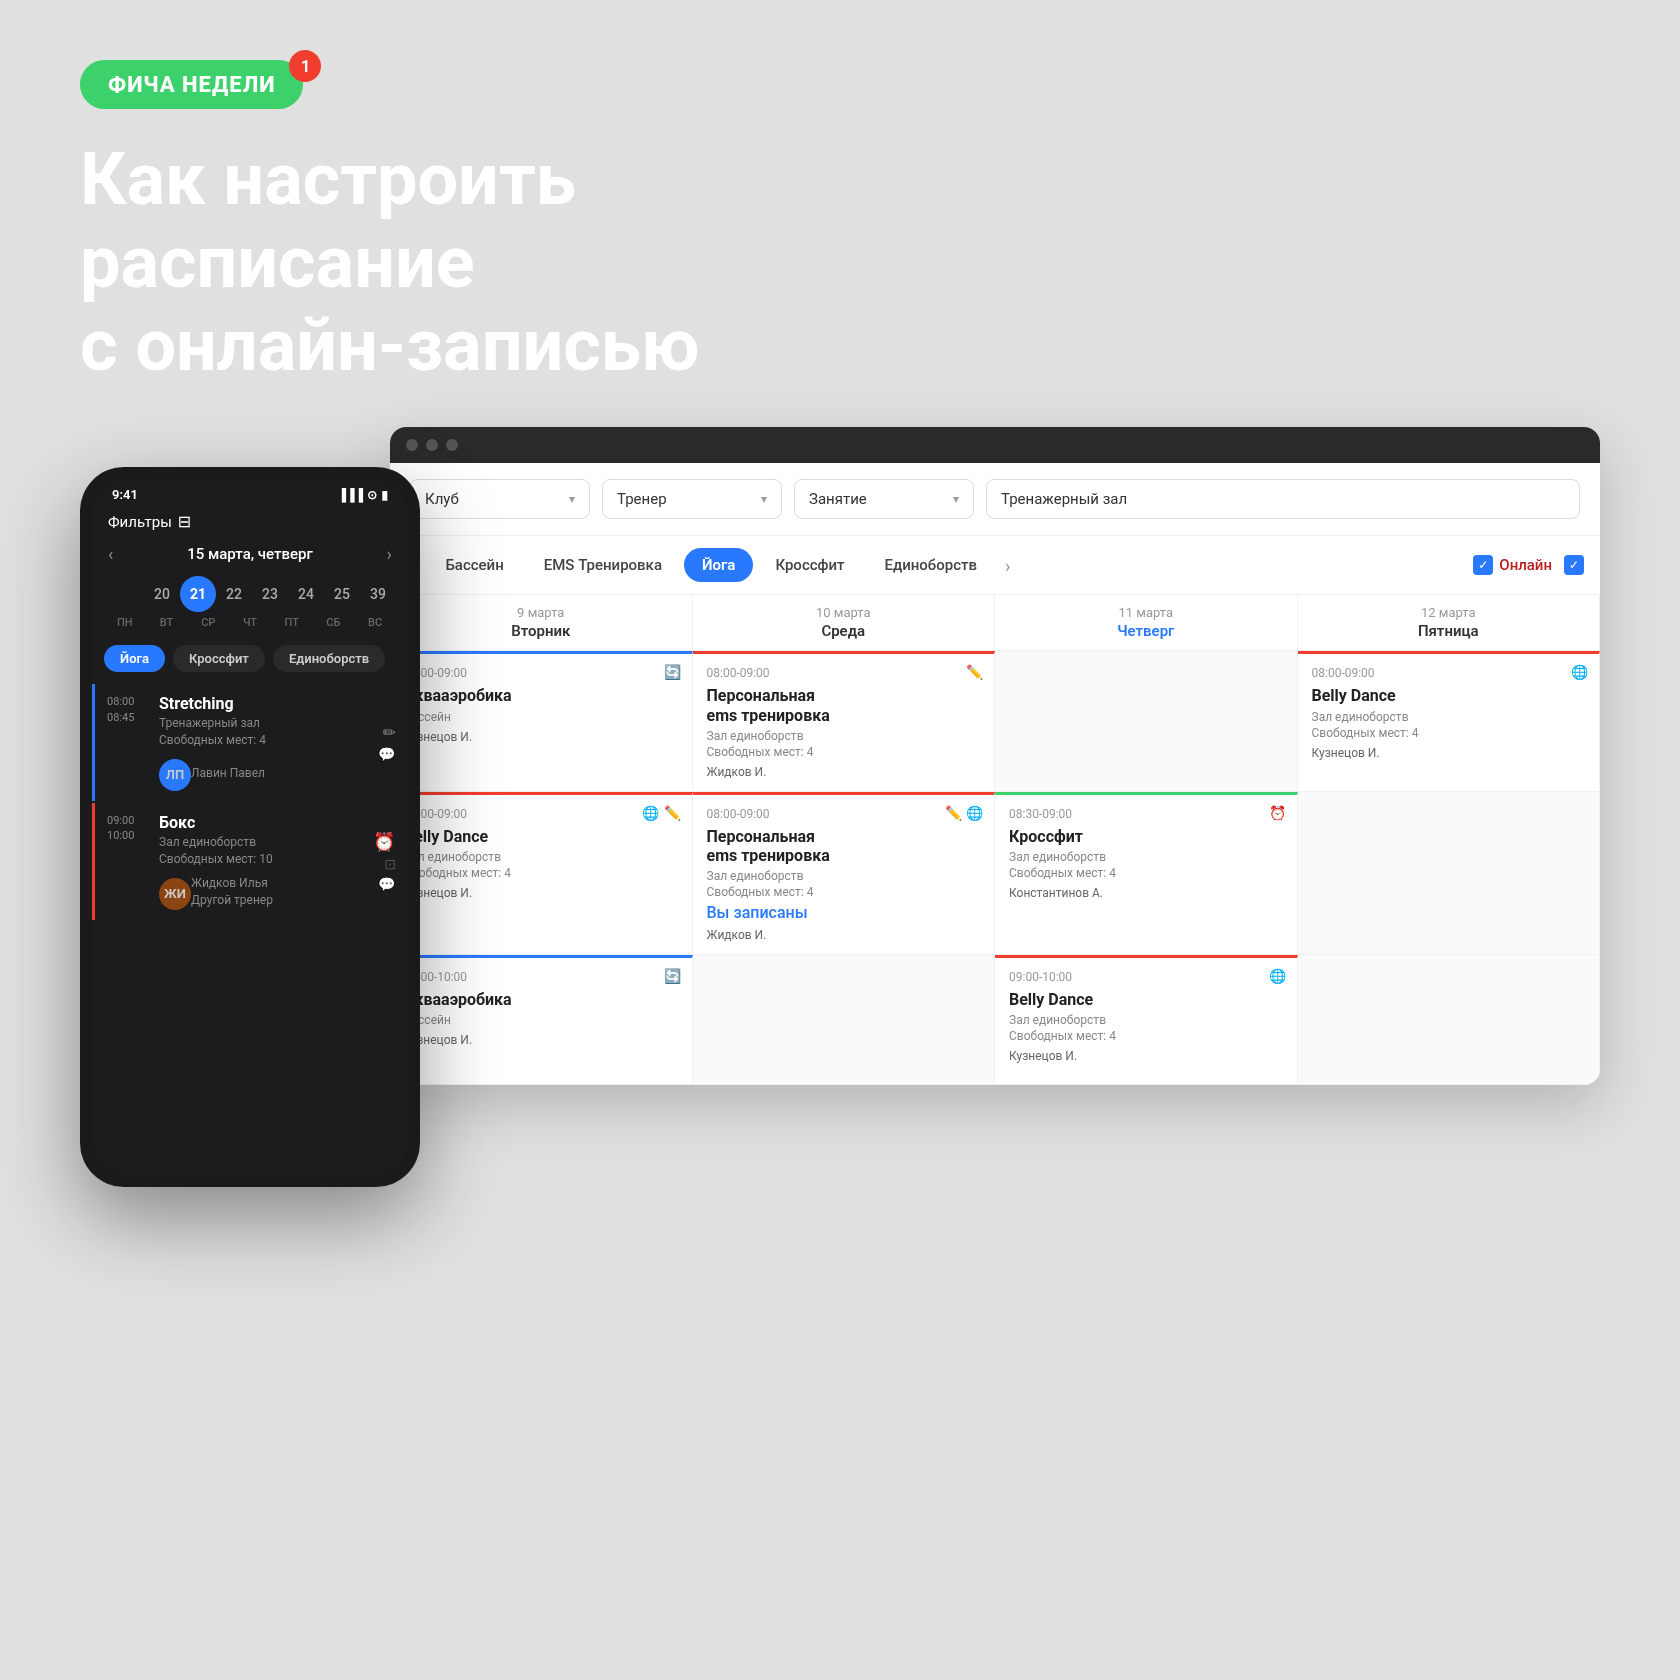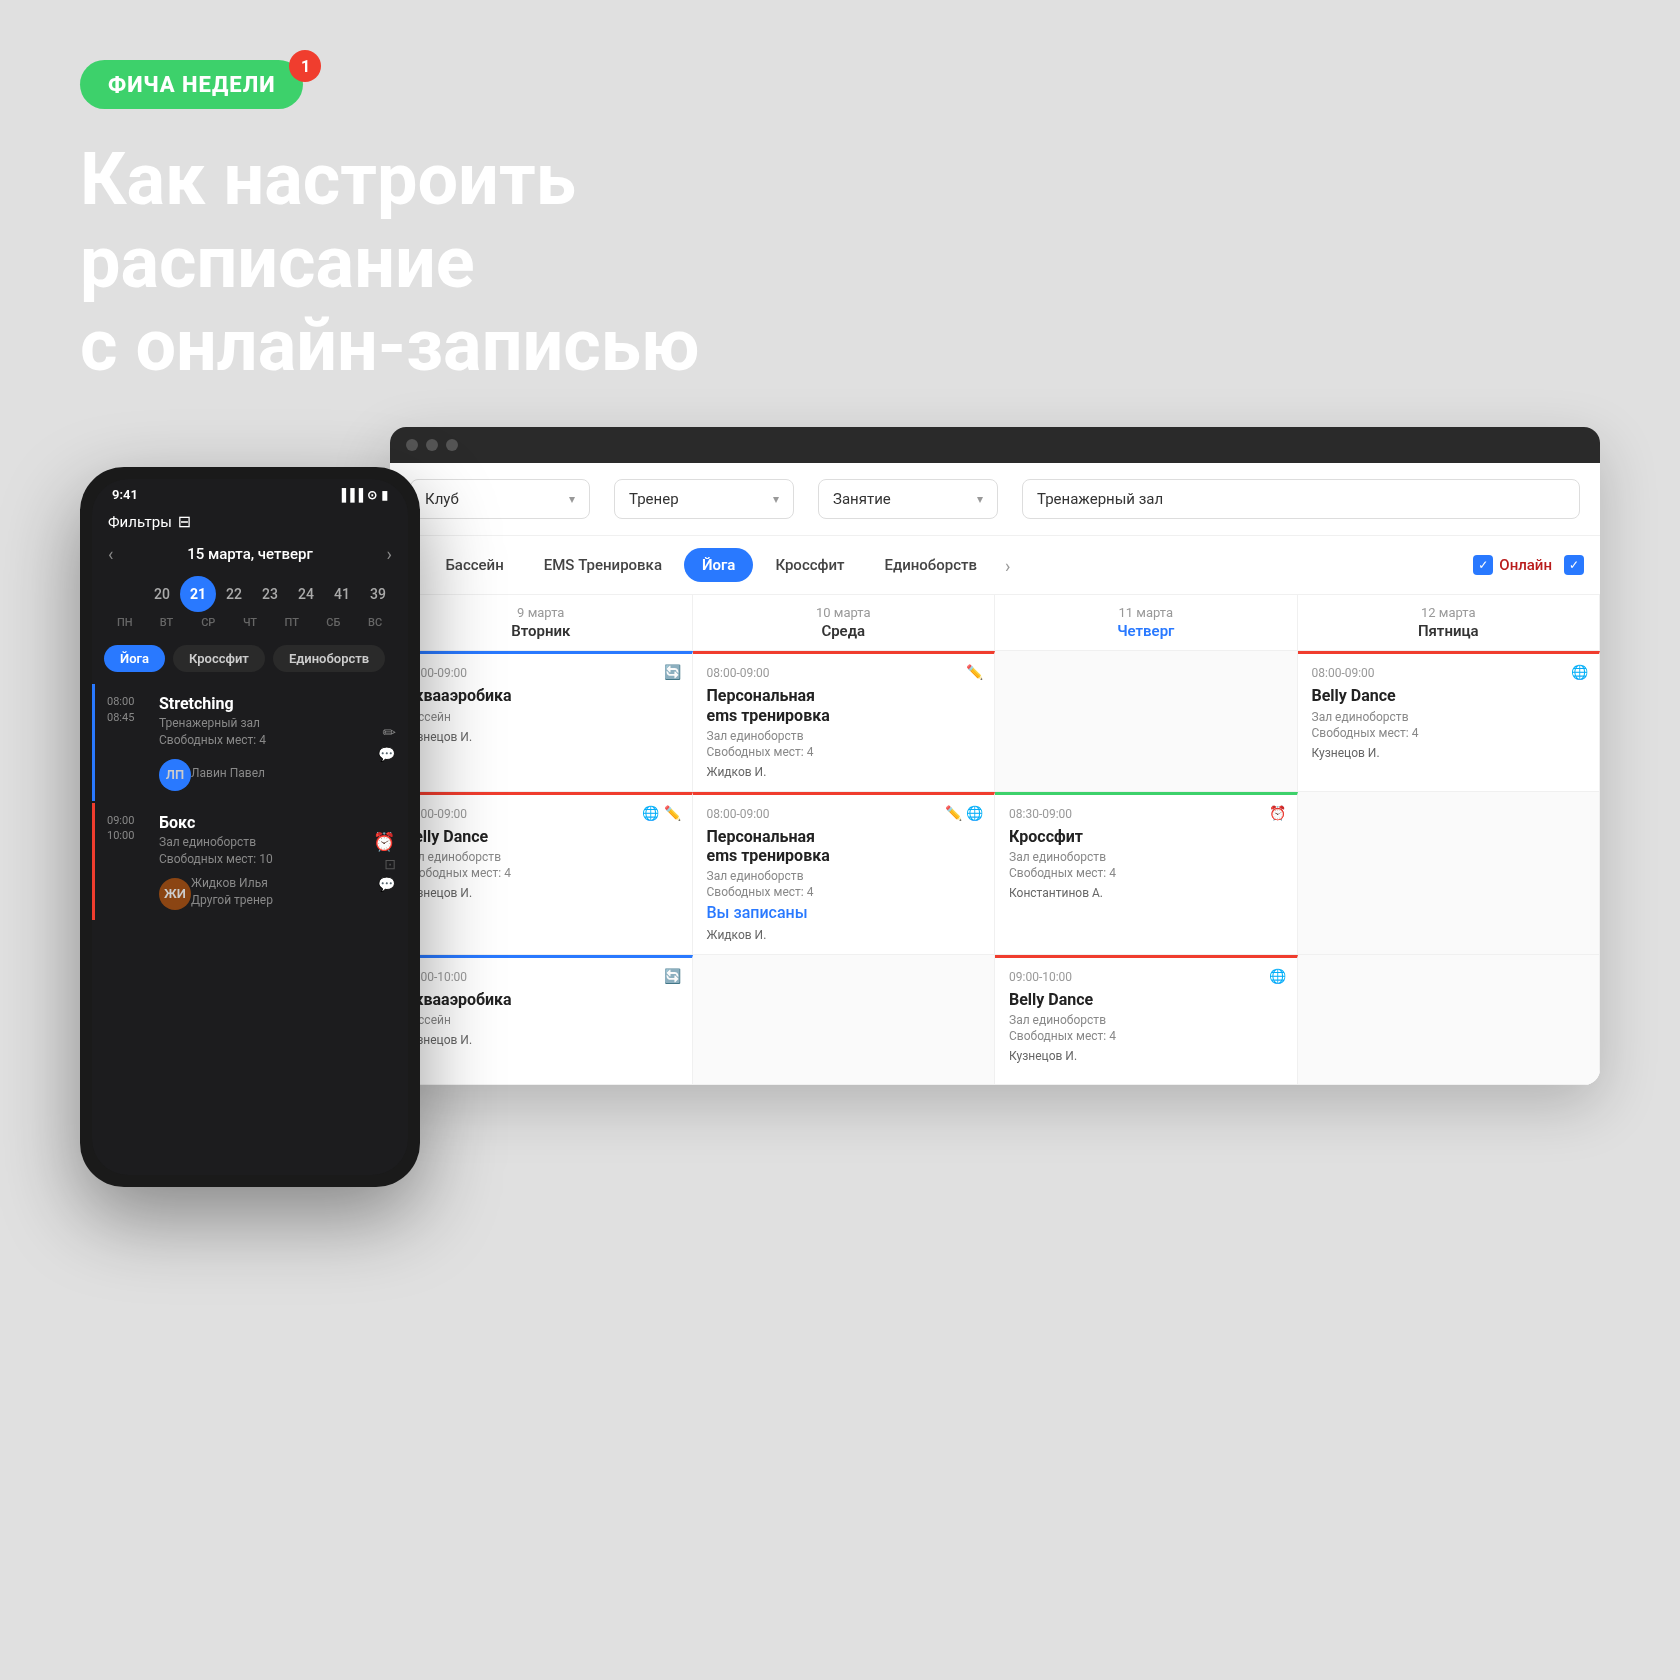--- a/index.html
+++ b/index.html
@@ -309,21 +309,21 @@
 
     .window-dot {
       width: 12px;
       height: 12px;
       border-radius: 50%;
       background: #555;
     }
 
     .desktop-filters {
       display: flex;
-      gap: 24px;
+      gap: 12px;
       padding: 16px 20px;
       border-bottom: 1px solid #f0f0f0;
     }
 
     .filter-select {
       display: flex;
       align-items: center;
       justify-content: space-between;
       border: 1.5px solid #ddd;
       border-radius: 8px;
@@ -545,21 +545,21 @@
             <span class="nav-arrow">›</span>
           </div>
 
           <div class="phone-calendar">
             <div class="cal-dates">
               <div class="cal-date">20</div>
               <div class="cal-date active">21</div>
               <div class="cal-date">22</div>
               <div class="cal-date">23</div>
               <div class="cal-date">24</div>
-              <div class="cal-date">41</div>
+              <div class="cal-date">25</div>
               <div class="cal-date">39</div>
             </div>
             <div class="cal-days">
               <div class="cal-day">ПН</div>
               <div class="cal-day">ВТ</div>
               <div class="cal-day">СР</div>
               <div class="cal-day">ЧТ</div>
               <div class="cal-day">ПТ</div>
               <div class="cal-day">СБ</div>
               <div class="cal-day">ВС</div>

